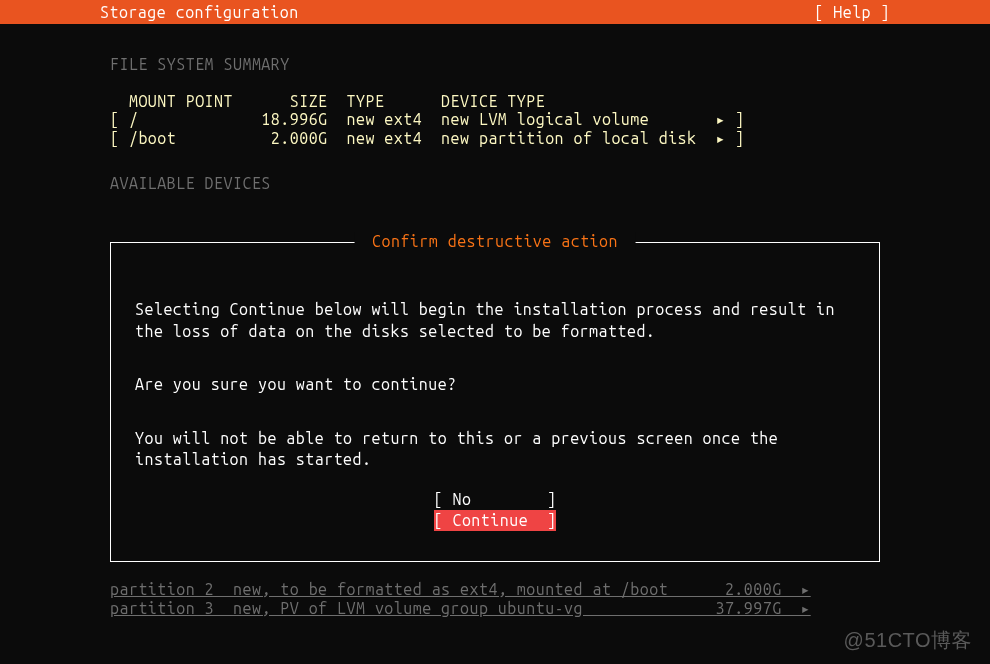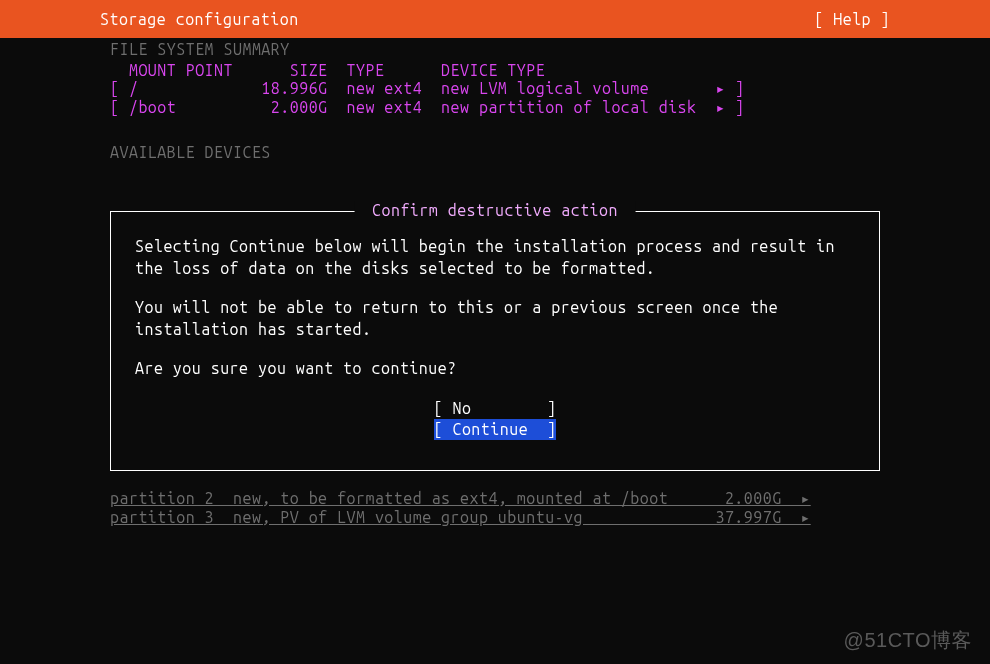--- a/index.html
+++ b/index.html
@@ -10,70 +10,70 @@
     font-family: "Ubuntu Mono", "DejaVu Sans Mono", "Courier New", monospace;
     font-size: 16px;
     color: #ffffff;
     overflow: hidden;
     position: relative;
     letter-spacing: 0.5px;
   }
   .header {
     background: #e95420;
     color: #ffffff;
-    height: 38px;
+    height: 24px;
     display: flex;
     align-items: center;
     justify-content: space-between;
     padding: 0 100px;
   }
   .content {
     padding: 0 110px;
   }
   .section-heading {
     color: #6f6f6f;
-    margin-top: 2px;
+    margin-top: 31px;
   }
   .fs-table {
-    margin-top: 3px;
-    color: #d946ef;
+    margin-top: 19px;
+    color: #fef9c3;
     white-space: pre;
   }
   .dialog {
     border: 1px solid #ffffff;
     margin-top: 50px;
     position: relative;
     padding: 24px 24px 30px 24px;
   }
   .dialog-title {
     position: absolute;
     top: -11px;
     left: 50%;
     transform: translateX(-50%);
     background: #0b0b0b;
     padding: 0 8px;
-    color: #f0abfc;
+    color: #f97316;
     white-space: pre;
   }
   .dialog-body {
     color: #ffffff;
     line-height: 1.35;
   }
-  .dialog-body p { margin-bottom: 18px; }
+  .dialog-body p { margin-bottom: 18px; margin-top: 32px; }
   .dialog-buttons {
     text-align: center;
     line-height: 1.3;
     text-decoration: underline;
   }
   .btn-row {
     display: inline-block;
     white-space: pre;
     text-align: left;
   }
-  .btn-continue { background: #1d4ed8; }
+  .btn-continue { background: #ef4444; }
   .partitions {
     margin-top: 18px;
     color: #6f6f6f;
     white-space: pre;
     text-decoration: underline;
   }
   .watermark {
     position: absolute;
     bottom: 10px;
     right: 18px;
@@ -98,22 +98,22 @@
 [ /             18.996G  new ext4  new LVM logical volume       ▸ ]
 [ /boot          2.000G  new ext4  new partition of local disk  ▸ ]
 </div>
 
   <div class="section-heading" style="margin-top:26px">AVAILABLE DEVICES</div>
 
   <div class="dialog">
     <div class="dialog-title"> Confirm destructive action </div>
     <div class="dialog-body">
       <p>Selecting Continue below will begin the installation process and result in the loss of data on the disks selected to be formatted.</p>
+      <p>Are you sure you want to continue?</p>
       <p>You will not be able to return to this or a previous screen once the installation has started.</p>
-      <p>Are you sure you want to continue?</p>
     </div>
     <div class="dialog-buttons">
       <span class="btn-row">[ No        ]</span><br>
       <span class="btn-row btn-continue">[ Continue  ]</span>
     </div>
   </div>
 
   <div class="partitions" id="partitions">partition 2  new, to be formatted as ext4, mounted at /boot      2.000G  ▸
 partition 3  new, PV of LVM volume group ubuntu-vg              37.997G  ▸
 </div>

